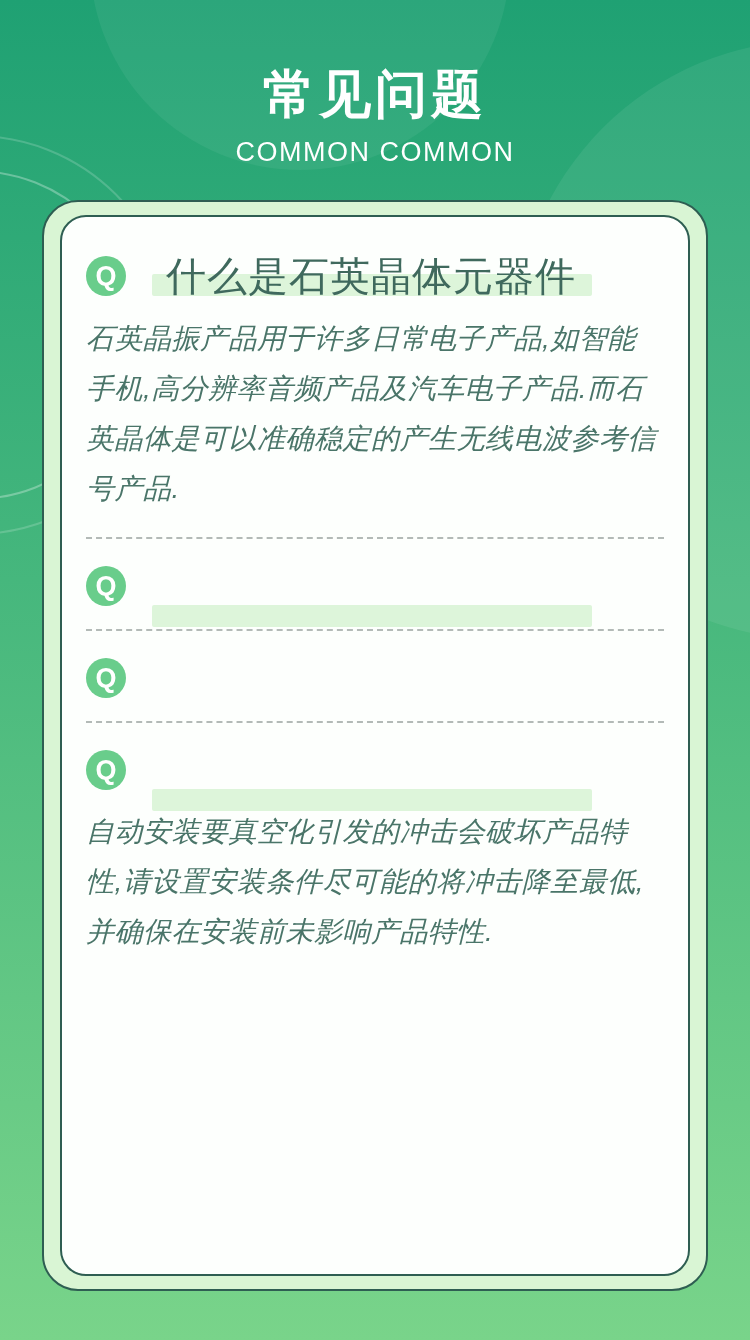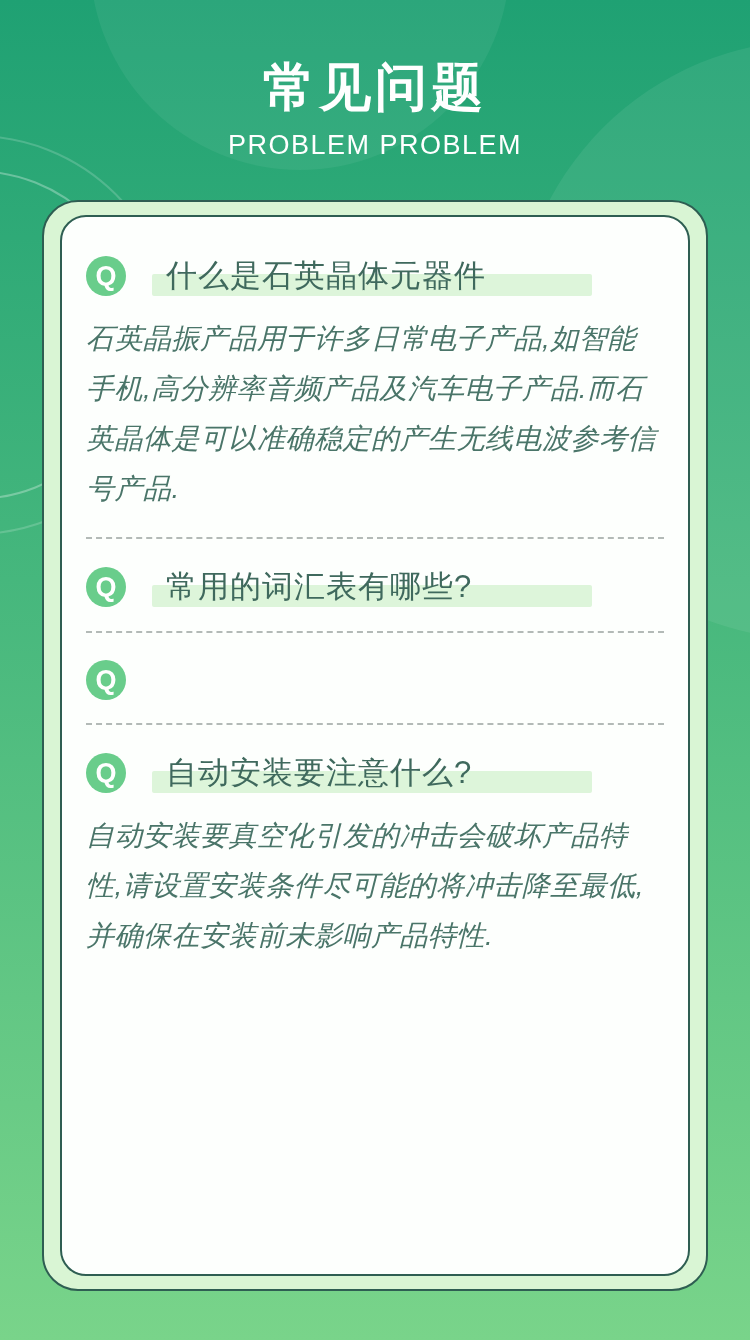--- a/index.html
+++ b/index.html
@@ -36,21 +36,21 @@
   .ring-1 {
     left: -190px; top: 170px; width: 330px; height: 330px;
     border: 2px solid rgba(255,255,255,0.30);
   }
   .ring-2 {
     left: -225px; top: 135px; width: 400px; height: 400px;
     border: 2px solid rgba(255,255,255,0.18);
   }
   header { position: relative; text-align: center; padding-top: 52px; color: #ffffff; }
   .page-title {
-    margin: 4px;
+    margin: 11px;
     font-size: 52px;
     font-weight: 700;
     letter-spacing: 4px;
     line-height: 62px;
   }
   .page-subtitle {
     margin-top: 12px;
     font-size: 27px;
     font-weight: 500;
     letter-spacing: 1.5px;
@@ -84,21 +84,21 @@
     border-radius: 50%;
     background: var(--badge-bg);
     color: #ffffff;
     font-size: 27px;
     font-weight: 700;
     display: flex; align-items: center; justify-content: center;
   }
   .q-title {
     position: relative;
     margin: 0 0 0 26px;
-    font-size: 31px;
+    font-size: 40px;
     font-weight: 400;
     line-height: 42px;
     color: var(--title-text);
     letter-spacing: 1px;
   }
   .q-title .hl {
     position: absolute;
     left: 0; top: 19px;
     width: 440px; height: 22px;
     background: var(--highlight-bg);
@@ -117,21 +117,21 @@
 </head>
 <body>
 
 <div class="decor circle-top"></div>
 <div class="decor circle-right"></div>
 <div class="decor ring-1"></div>
 <div class="decor ring-2"></div>
 
 <header>
   <h1 class="page-title">常见问题</h1>
-  <div class="page-subtitle">PROBLEM PROBLEM</div>
+  <div class="page-subtitle">COMMON COMMON</div>
 </header>
 
 <div class="panel">
   <div class="card">
     <div id="faq-list">
   <section class="faq-item">
     <div class="faq-head">
       <span class="q-badge">
               <span>Q</span>
             </span>
@@ -143,40 +143,38 @@
     <p class="answer">石英晶振产品用于许多日常电子产品,如智能手机,高分辨率音频产品及汽车电子产品.而石英晶体是可以准确稳定的产生无线电波参考信号产品.</p>
   </section>
 
   <section class="faq-item">
     <div class="faq-head">
       <span class="q-badge">
               <span>Q</span>
             </span>
       <h2 class="q-title">
         <span class="hl"></span>
-        <span class="txt">常用的词汇表有哪些?</span>
       </h2>
     </div>
   </section>
 
   <section class="faq-item">
     <div class="faq-head">
       <span class="q-badge">
               <span>Q</span>
             </span>
     </div>
   </section>
 
   <section class="faq-item">
     <div class="faq-head">
       <span class="q-badge">
               <span>Q</span>
             </span>
       <h2 class="q-title">
         <span class="hl"></span>
-        <span class="txt">自动安装要注意什么?</span>
       </h2>
     </div>
     <p class="answer">自动安装要真空化引发的冲击会破坏产品特性,请设置安装条件尽可能的将冲击降至最低,并确保在安装前未影响产品特性.</p>
   </section>
 </div>
   </div>
 </div>
 
 </body></html>

